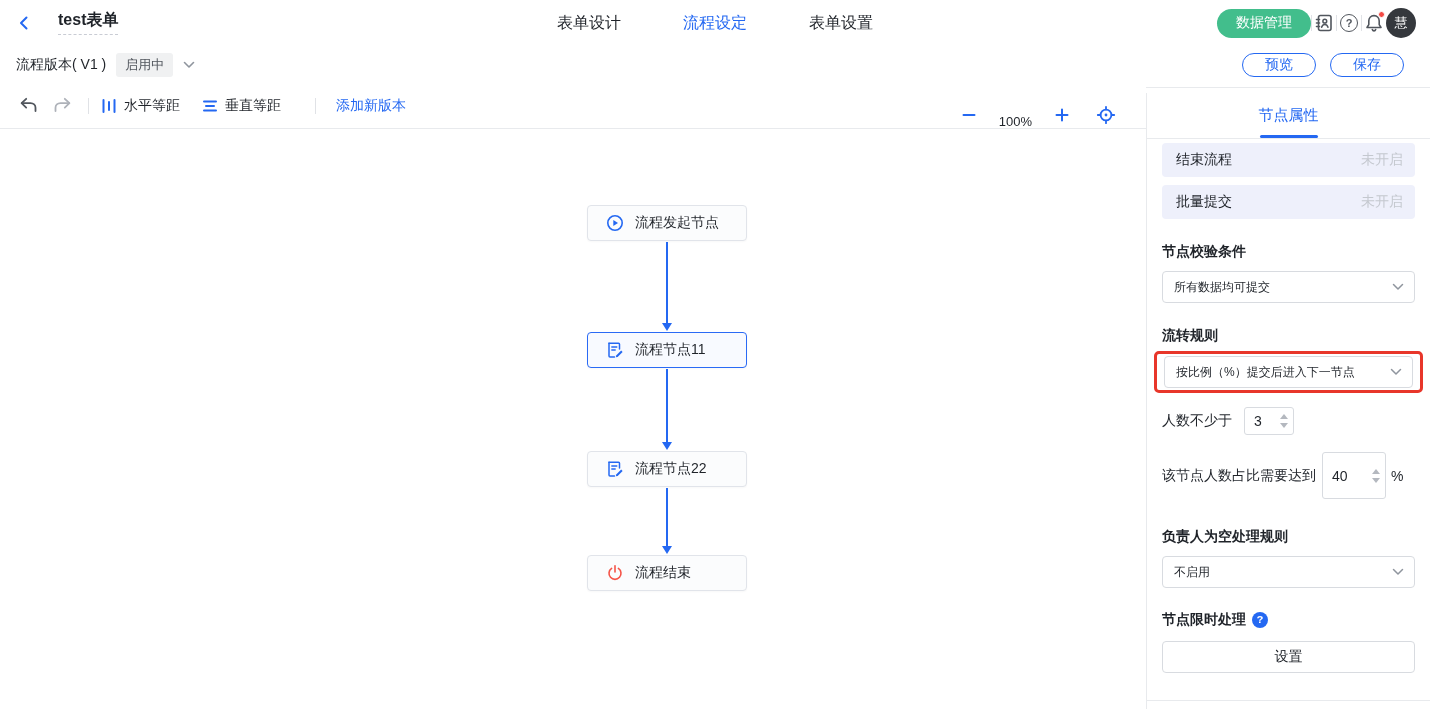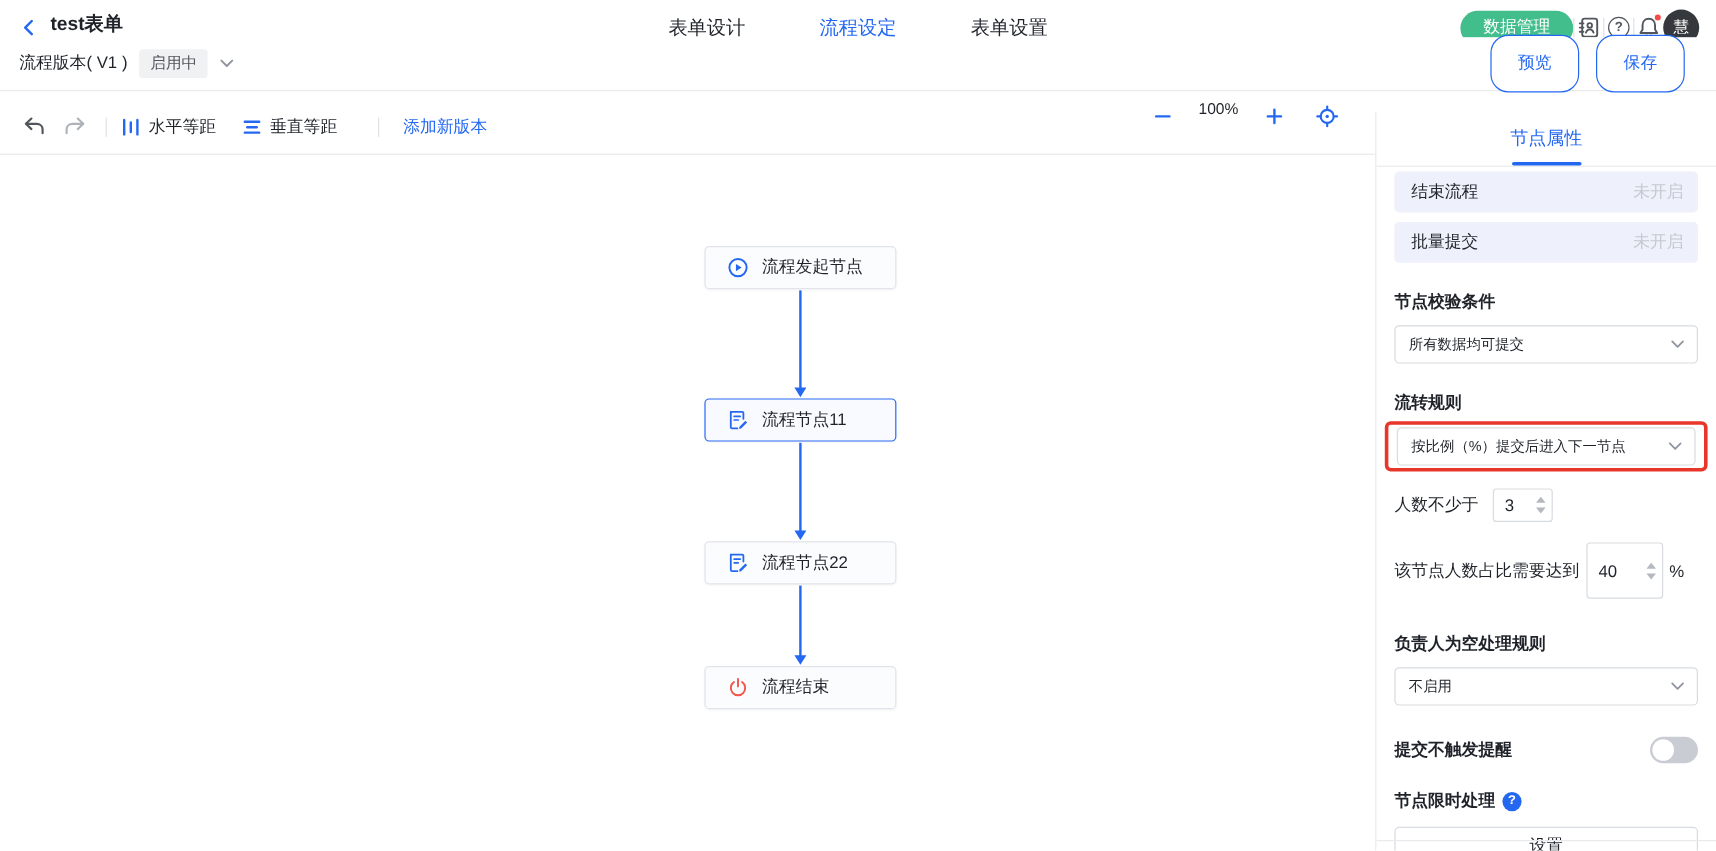--- a/index.html
+++ b/index.html
@@ -4,49 +4,49 @@
 <style>
   * { margin:0; padding:0; box-sizing:border-box; }
   html,body { background:#fff; }
   body { font-family:"Liberation Sans","DejaVu Sans",sans-serif; color:#1f2329; }
   .app { position:relative; width:1430px; height:709px; background:#fff; overflow:hidden; }
 
   
   .topbar { position:absolute; left:0; top:0; width:1430px; height:46px; border-bottom:1px solid #e8eaed; background:#fff; display:flex; align-items:center; }
   .back-wrap { display:flex; align-items:center; gap:10px; padding-left:16px; }
   .back-btn { display:flex; align-items:center; cursor:pointer; }
-  .doc-title { font-size:16px; font-weight:bold; color:#1f2329; border-bottom:1px dashed #c9ccd4; padding-bottom:3px; }
+  .doc-title { font-size:16px; font-weight:bold; color:#1f2329; border-bottom:1px dashed #c9ccd4; padding-bottom:3px;margin-left:16px; }
   .top-tabs { position:absolute; left:50%; top:0; transform:translateX(-50%); height:46px; display:flex; gap:62px; }
   .top-tab { position:relative; height:46px; display:flex; align-items:center; font-size:16px; color:#1f2329; cursor:pointer; }
   .top-tab.active { color:#2468f2; }
   .top-tab.active::after { content:""; position:absolute; left:50%; transform:translateX(-50%); bottom:0; width:64px; height:3px; background:#2468f2; border-radius:2px; }
   .top-right { position:absolute; right:14px; top:0; height:46px; display:flex; align-items:center; }
   .green-btn { background:#42be8c; color:#fff; font-size:14px; border:none; border-radius:15px; height:29px; padding:0 19px; cursor:pointer; }
   .v-div { width:1px; height:16px; background:#e0e2e6; }
   .icon-btn { width:24px; height:24px; display:flex; align-items:center; justify-content:center; cursor:pointer; position:relative; }
   .help-circle { width:18px; height:18px; border:1.5px solid #51565d; border-radius:50%; display:flex; align-items:center; justify-content:center; font-size:11px; font-weight:bold; color:#51565d; }
   .bell-dot { position:absolute; top:0; right:1px; width:7px; height:7px; border-radius:50%; background:#f54a45; border:1px solid #fff; }
   .avatar { width:30px; height:30px; border-radius:50%; background:#35383d; color:#fff; font-size:13px; display:flex; align-items:center; justify-content:center; cursor:pointer; }
 
   
-  .version-bar { position:absolute; left:0; top:31px; width:1430px; height:45px; border-bottom:1px solid #e8eaed; display:flex; align-items:center; justify-content:space-between; padding:0 26px 0 16px; background:#fff; }
+  .version-bar { position:absolute; left:0; top:43px; width:1430px; height:45px; border-bottom:1px solid #e8eaed; display:flex; align-items:center; justify-content:space-between; padding:0 26px 0 16px; background:#fff; }
   .vb-left { display:flex; align-items:center; gap:10px; }
   .vb-label { font-size:14px; color:#1f2329; }
   .status-badge { background:#f0f1f2; color:#51565d; font-size:13px; padding:3px 9px; border-radius:3px; }
   .vb-right { display:flex; align-items:center; gap:14px; }
-  .pill-btn { border:1px solid #2468f2; color:#2468f2; background:#fff; border-radius:15px; height:48px; padding:0 22px; font-size:14px; cursor:pointer; }
+  .pill-btn { border:1px solid #2468f2; color:#2468f2; background:#fff; border-radius:15px; height:24px; padding:0 22px; font-size:14px; cursor:pointer; }
 
   
   .toolbar { position:absolute; left:0; top:83px; width:1146px; height:46px; border-bottom:1px solid #e8eaed; display:flex; align-items:center; background:#fff; padding-left:14px; }
   .tool-ico { width:28px; height:28px; display:flex; align-items:center; justify-content:center; cursor:pointer; }
   .tb-div { width:1px; height:16px; background:#e0e2e6; margin:0 12px; }
   .tool-group { display:flex; align-items:center; gap:7px; margin-right:22px; cursor:pointer; }
   .tool-label { font-size:14px; color:#1f2329; }
   .link-btn { font-size:14px; color:#2468f2; cursor:pointer; }
-  .zoom-ctrls { position:absolute; right:26px; top:0; height:46px; display:flex; align-items:flex-start; gap:16px; }
+  .zoom-ctrls { position:absolute; right:26px; top:0; height:46px; display:flex; align-items:flex-end; gap:16px; }
   .zoom-val { font-size:13px; color:#1f2329; }
 
   
   .canvas { position:absolute; left:0; top:140px; width:1146px; height:516px; background:#fff; overflow:hidden; }
   .flow-node { position:absolute; left:587px; width:160px; height:36px; background:#fbfcfd; border:1px solid #e1e4ea; border-radius:4px; display:flex; align-items:center; gap:11px; padding-left:18px; font-size:14px; color:#1f2329; cursor:pointer; box-shadow:0 1px 2px rgba(31,35,41,.03); }
   .flow-node.selected { border:1.5px solid #2a6af5; background:#f8faff; }
   .edge { position:absolute; left:666px; width:2px; background:#2468f2; }
   .edge::after { content:""; position:absolute; left:-4px; bottom:-7px; border-left:5px solid transparent; border-right:5px solid transparent; border-top:8px solid #2468f2; }
 
   
@@ -293,26 +293,20 @@
       </div>
 
       <div class="sec-label" style="margin-top:29px;">负责人为空处理规则</div>
       <div class="select">
         <span>不启用</span>
         <svg width="12" height="8" viewBox="0 0 12 8">
             <path d="M1.5 1.5 L6 6 L10.5 1.5" fill="none" stroke="#8f959e" stroke-width="1.5" stroke-linecap="round" stroke-linejoin="round"></path>
           </svg>
       </div>
 
-      <div class="toggle-row">
-        <span class="toggle-label">提交不触发提醒</span>
-        <span class="switch">
-            <span class="knob"></span>
-          </span>
-      </div>
 
       <div class="sec-label" style="margin-top:23px;font-family:Liberation Mono, monospace;">
         <span>节点限时处理</span>
         <span class="q-icon">?</span>
       </div>
       <button class="wide-btn">设置</button>
 
     </div>
     <div class="panel-bottom-line"></div>
   </div>

